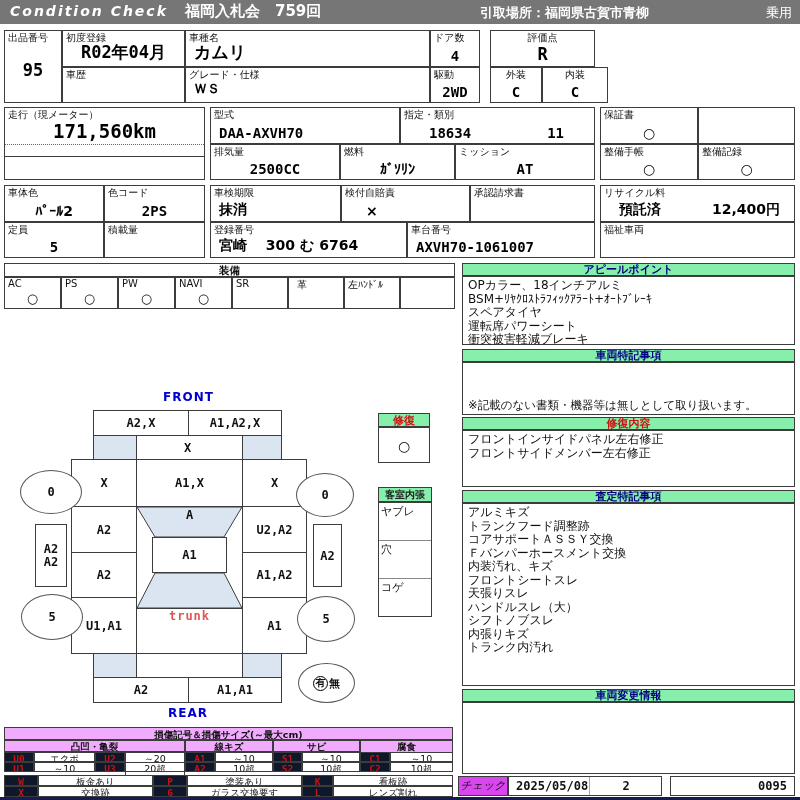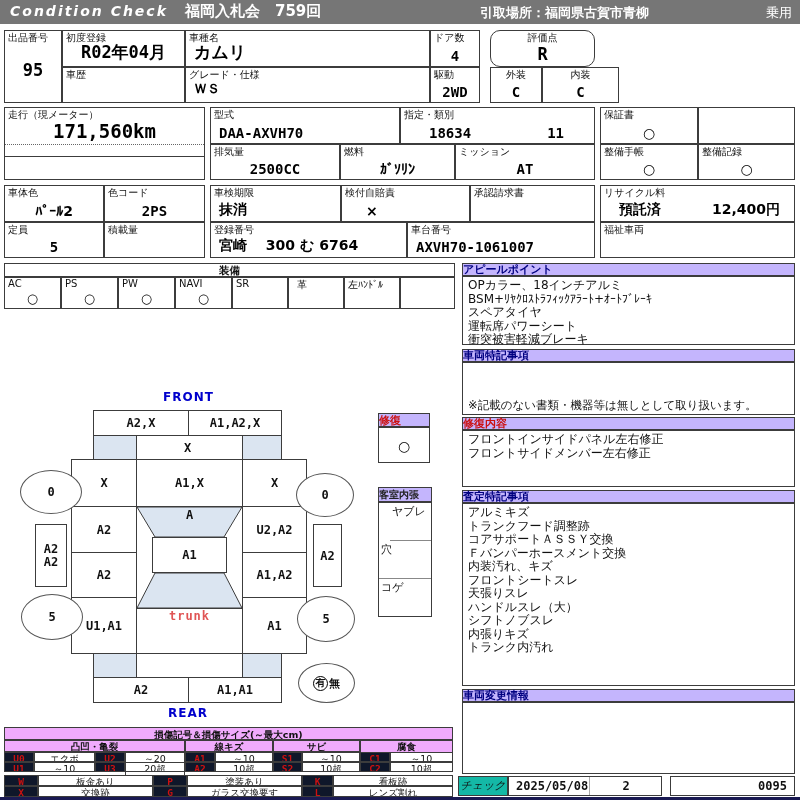--- a/index.html
+++ b/index.html
@@ -19,22 +19,22 @@
        font-family:"DejaVu Sans Mono",monospace;color:#000;white-space:nowrap;}
   .val.left{text-align:left;padding-left:8px;}
   .val.jp{font-family:"DejaVu Sans",sans-serif;}
   .big{font-size:17px;}
   
   .eq-cells{position:absolute;display:flex;}
   .eq{box-sizing:border-box;border:1px solid #3c3c3c;position:relative;background:#fff;}
   .eq .lbl{font-size:10px;}
   .eq .val{font-size:13px;}
   
-  .shd{position:absolute;box-sizing:border-box;background:#c4b5fd;border:1px solid #3c3c3c;color:#000080;
-       font-weight:bold;font-size:11px;line-height:12px;}
+  .shd{position:absolute;box-sizing:border-box;background:#86efac;border:1px solid #3c3c3c;color:#000080;
+       font-weight:bold;font-size:11px;text-align:center;line-height:12px;}
   .shd.red{color:#cc1111;}
   .sbd{position:absolute;box-sizing:border-box;border:1px solid #3c3c3c;background:#fff;font-size:12px;
        color:#111;padding:2px 5px;line-height:13.5px;}
   .sbd div{white-space:nowrap;}
   
   .dc{position:absolute;box-sizing:border-box;border:1px solid #3c3c3c;background:#fff;display:flex;
       align-items:center;justify-content:center;font-family:"DejaVu Sans Mono",monospace;font-weight:bold;font-size:12px;}
   .blue{background:#dbe5f1;}
   .ell{position:absolute;box-sizing:border-box;border:1px solid #555;border-radius:50%;background:#fff;display:flex;
        align-items:center;justify-content:center;font-family:"DejaVu Sans Mono",monospace;font-weight:bold;font-size:12px;}
@@ -43,21 +43,21 @@
   .circ{display:inline-flex;box-sizing:border-box;border:1.5px solid #000;border-radius:50%;width:15px;height:15px;
         align-items:center;justify-content:center;font-size:10px;margin-right:1px;}
   svg.tz{position:absolute;}
   
   .lrow{position:absolute;display:flex;}
   .lc{box-sizing:border-box;border:1px solid #3c3c3c;font-size:9.5px;line-height:9.5px;text-align:center;
       overflow:hidden;background:#fff;padding-top:1px;white-space:nowrap;}
   .lc.g{background:#f0abfc;font-weight:bold;}
   .lc.code{background:#0f172a;color:#cc1111;font-weight:bold;font-family:"DejaVu Sans Mono",monospace;}
   
-  .chk-lbl{position:absolute;box-sizing:border-box;background:#14b8a6;border:1px solid #3c3c3c;font-style:italic;
+  .chk-lbl{position:absolute;box-sizing:border-box;background:#d946ef;border:1px solid #3c3c3c;font-style:italic;
            font-size:11px;text-align:center;line-height:18px;}
   .chk-box{position:absolute;box-sizing:border-box;border:1px solid #3c3c3c;background:#fff;
            font-family:"DejaVu Sans Mono",monospace;font-weight:bold;font-size:12px;line-height:18px;}
   #bottomstrip{position:absolute;left:0;top:797px;width:800px;height:3px;background:#1a1a52;}
 </style>
 </head>
 <body>
 
 <div id="sheet">
 
@@ -89,29 +89,29 @@
     <span class="val left jp" style="bottom:4px;font-size:13px;">ＷＳ</span>
   </div>
   <div class="b" style="left:430px;top:30px;width:50px;height:37px;">
     <span class="lbl">ドア数</span>
     <span class="val">4</span>
   </div>
   <div class="b" style="left:430px;top:67px;width:50px;height:36px;">
     <span class="lbl">駆動</span>
     <span class="val">2WD</span>
   </div>
-  <div class="b" style="left:490px;top:30px;width:105px;height:37px;border-radius:10px;">
+  <div class="b" style="left:490px;top:30px;width:105px;height:37px;">
     <span class="lbl c">評価点</span>
     <span class="val big">R</span>
   </div>
   <div class="b" style="left:490px;top:67px;width:52px;height:36px;">
     <span class="lbl c">外装</span>
     <span class="val">C</span>
   </div>
-  <div class="b" style="left:542px;top:67px;width:77px;height:36px;">
+  <div class="b" style="left:542px;top:67px;width:66px;height:36px;">
     <span class="lbl c">内装</span>
     <span class="val">C</span>
   </div>
 
   <div class="b" style="left:4px;top:107px;width:201px;height:73px;">
     <span class="lbl">走行（現メーター）</span>
     <span class="val" style="bottom:auto;top:12px;font-size:19px;">171,560km</span>
     <div style="position:absolute;left:0;right:0;top:36px;border-top:1px dotted #666;"></div>
     <div style="position:absolute;left:0;right:0;top:48px;border-top:1px solid #3c3c3c;"></div>
   </div>
@@ -336,21 +336,21 @@
     <span>無</span>
   </div>
 
   <div class="shd red" style="left:378px;top:413px;width:52px;height:14px;line-height:13px;">修復</div>
   <div class="b" style="left:378px;top:427px;width:52px;height:36px;">
     <span class="val jp" style="bottom:8px;">○</span>
   </div>
 
   <div class="shd" style="left:378px;top:487px;width:54px;height:15px;color:#222;font-size:10px;line-height:14px;">客室内張</div>
   <div class="b" style="left:378px;top:502px;width:54px;height:115px;">
-    <div style="position:absolute;top:0;left:0;right:0;height:38px;border-bottom:1px solid #888;font-size:11px;padding:1px 2px;box-sizing:border-box;margin-left:11px;">ヤブレ</div>
+    <div style="position:absolute;top:0;left:0;right:0;height:38px;border-bottom:1px solid #888;font-size:11px;padding:1px 2px;box-sizing:border-box;">ヤブレ</div>
     <div style="position:absolute;top:38px;left:0;right:0;height:38px;border-bottom:1px solid #888;font-size:11px;padding:1px 2px;box-sizing:border-box;">穴</div>
     <div style="position:absolute;top:76px;left:0;right:0;height:37px;font-size:11px;padding:1px 2px;box-sizing:border-box;">コゲ</div>
   </div>
 
   <div class="lrow" style="left:4px;top:727px;width:449px;">
     <div class="lc g" style="width:449px;height:13px;line-height:12px;">損傷記号＆損傷サイズ(～最大cm)</div>
   </div>
   <div class="lrow" style="left:4px;top:740px;">
     <div class="lc g" style="width:181px;height:12px;">凸凹・亀裂</div>
     <div class="lc g" style="width:88px;height:12px;">線キズ</div>

